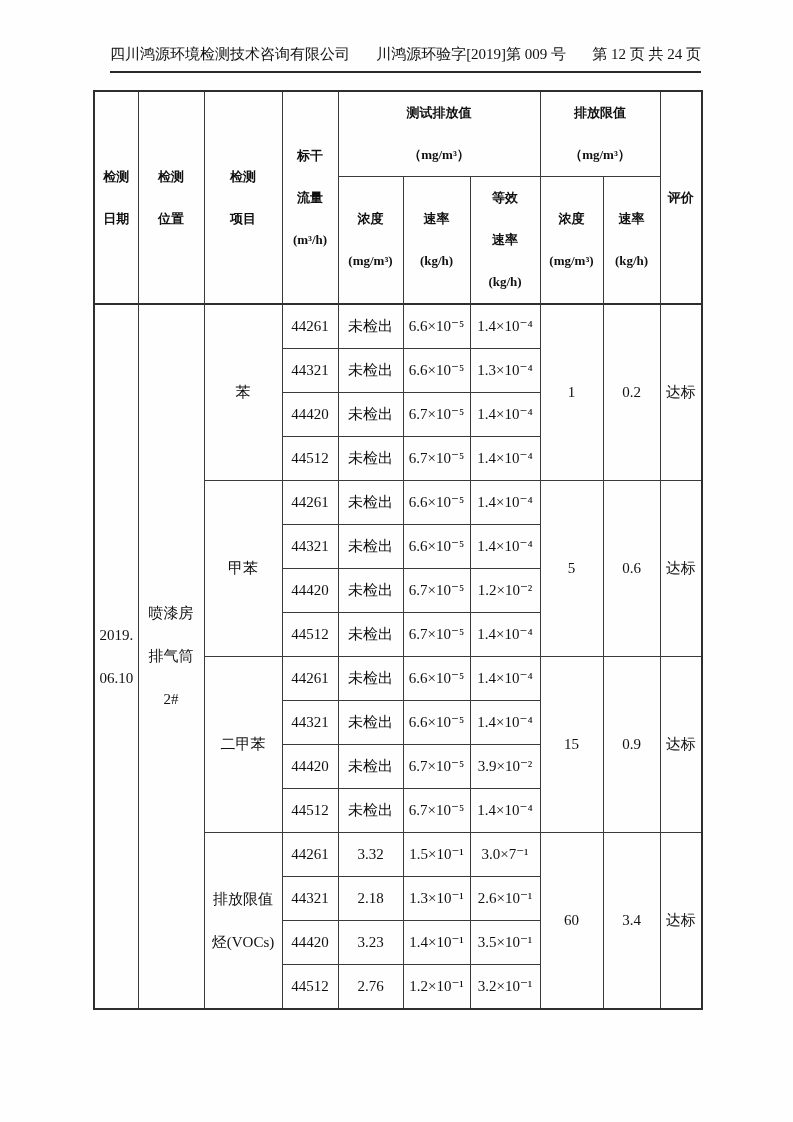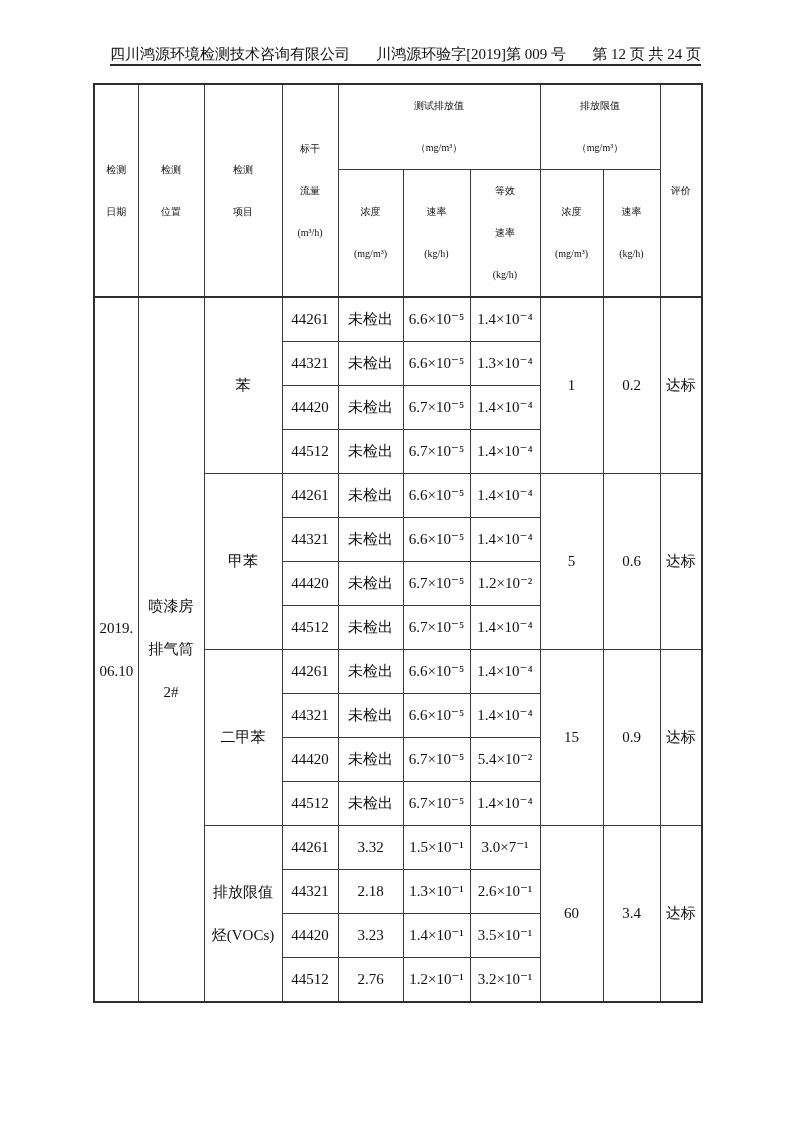--- a/index.html
+++ b/index.html
@@ -14,42 +14,43 @@
     width: 793px; height: 1122px;
     background: #fefefe;
     overflow: hidden;
   }
   .page-header {
     margin: 45px 92px 0 110px;
     display: flex;
     justify-content: space-between;
     align-items: baseline;
     font-size: 15px;
+    padding-bottom: 7px;
     border-bottom: 2px solid #2a2a2a;
     white-space: nowrap;
   }
   .page-header .doc-no { }
   table.report {
     border-collapse: collapse;
     table-layout: fixed;
     width: 608px;
     margin: 17px 0 0 93px;
     border: 2px solid #2e2e2e;
   }
   th, td {
     border: 1px solid #3a3a3a;
     text-align: center;
     vertical-align: middle;
     white-space: pre-line;
     padding: 0;
     overflow: hidden;
   }
   thead th {
-    font-weight: normal;
-    font-size: 10px;
+    font-weight: bold;
+    font-size: 13px;
     line-height: 42px;
   }
   thead tr.group-row    { height: 84px; }
   thead tr.subhead-row  { height: 126px; }
   tbody tr { height: 43px; }
   tbody td {
     font-size: 15px;
     font-weight: normal;
     line-height: 43px;
   }
@@ -188,21 +189,21 @@
       <tr>
         <td>44321</td>
         <td>未检出</td>
         <td>6.6×10⁻⁵</td>
         <td>1.4×10⁻⁴</td>
       </tr>
       <tr>
         <td>44420</td>
         <td>未检出</td>
         <td>6.7×10⁻⁵</td>
-        <td>5.4×10⁻²</td>
+        <td>3.9×10⁻²</td>
       </tr>
       <tr>
         <td>44512</td>
         <td>未检出</td>
         <td>6.7×10⁻⁵</td>
         <td>1.4×10⁻⁴</td>
       </tr>
 
       <tr>
         <td rowspan="4">排放限值

